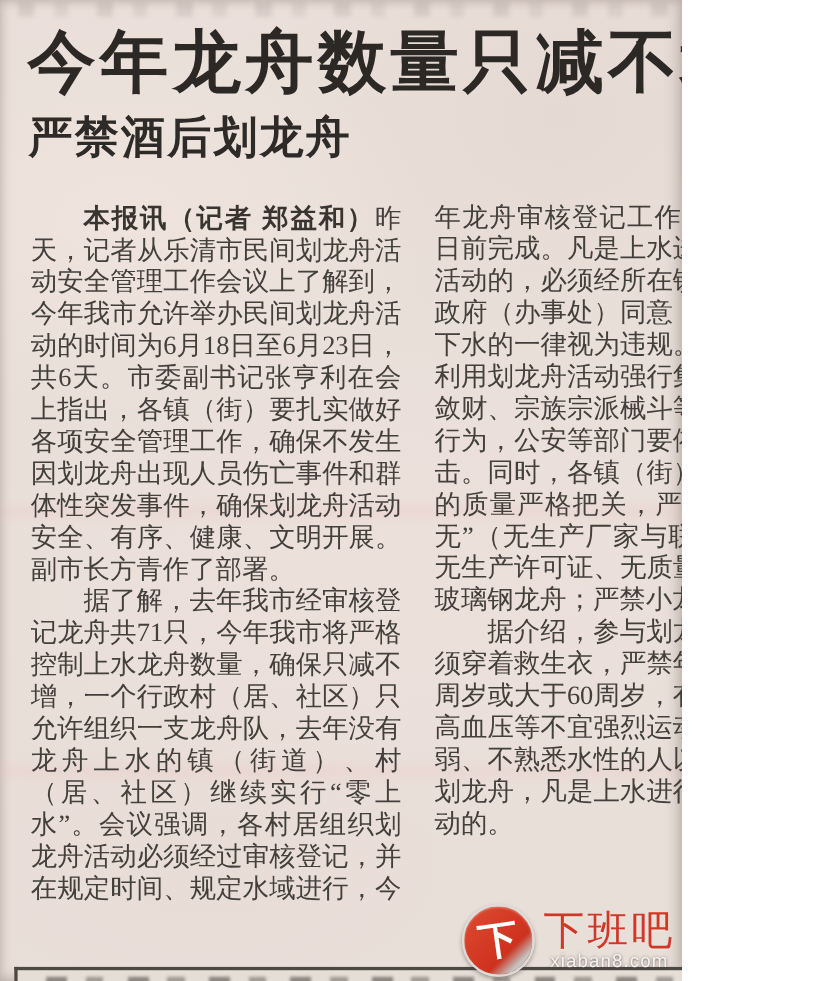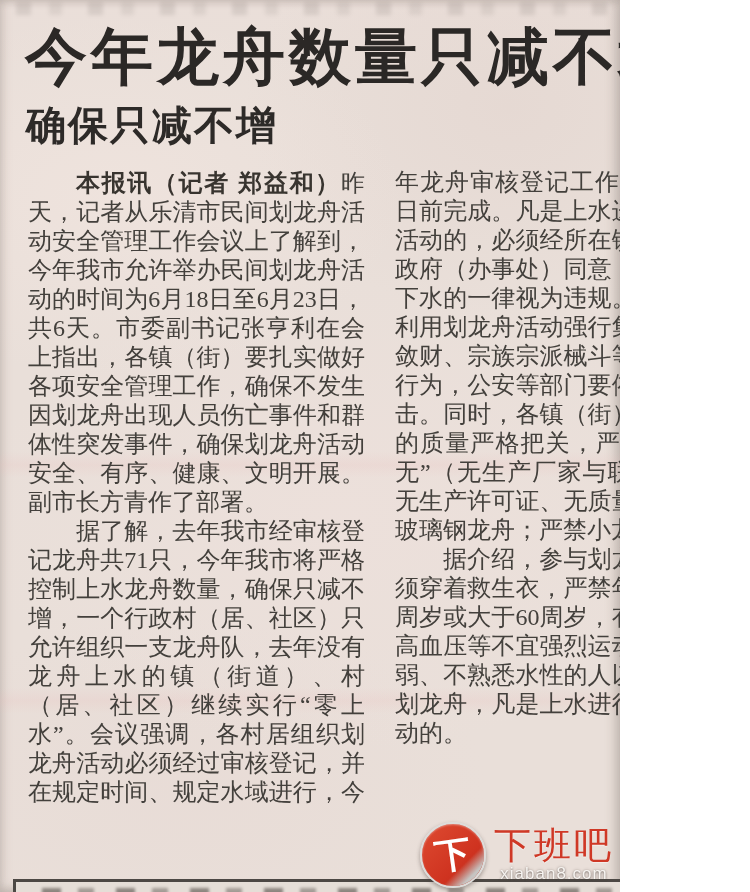--- a/index.html
+++ b/index.html
@@ -74,21 +74,21 @@
     font-weight: 700;
     font-size: 40px;
     line-height: 50px;
     letter-spacing: 2px;
     color: #2d2a28;
     white-space: nowrap;
   }
 
   .article-body {
     position: absolute;
-    top: 168px;
+    top: 184px;
     left: 28px;
     width: 704px;
     height: 640px;
     column-count: 2;
     column-gap: 30px;
     column-fill: auto;
     font-size: 24px;
     line-height: 29px;
     text-align: justify;
     color: #43403c;
@@ -196,21 +196,21 @@
 <body>
 
 <div class="page">
 
   <div class="ghost-top"></div>
   <div class="streak s1"></div>
   <div class="streak s2"></div>
 
   <h1 class="headline">今年龙舟数量只减不增</h1>
 
-  <h2 class="subheadline">确保只减不增</h2>
+  <h2 class="subheadline">严禁酒后划龙舟</h2>
 
   <div class="article-body">
     <p><span class="dateline">本报讯（记者 郑益和）</span><span>昨天，记者从乐清市民间划龙舟活动安全管理工作会议上了解到，今年我市允许举办民间划龙舟活动的时间为6月18日至6月23日，共6天。市委副书记张亨利在会上指出，各镇（街）要扎实做好各项安全管理工作，确保不发生因划龙舟出现人员伤亡事件和群体性突发事件，确保划龙舟活动安全、有序、健康、文明开展。副市长方青作了部署。</span></p>
     <p>据了解，去年我市经审核登记龙舟共71只，今年我市将严格控制上水龙舟数量，确保只减不增，一个行政村（居、社区）只允许组织一支龙舟队，去年没有龙舟上水的镇（街道）、村（居、社区）继续实行“零上水”。会议强调，各村居组织划龙舟活动必须经过审核登记，并在规定时间、规定水域进行，今年龙舟审核登记工作要在6月14日前完成。凡是上水进行划龙舟活动的，必须经所在镇（街道）政府（办事处）同意，未经许可下水的一律视为违规。另外，对利用划龙舟活动强行集资、摊派敛财、宗族宗派械斗等各种违法行为，公安等部门要依法严厉打击。同时，各镇（街）要对龙舟的质量严格把关，严禁使用“三无”（无生产厂家与联系方式、无生产许可证、无质量合格证）玻璃钢龙舟；严禁小龙舟上水。</p>
     <p>据介绍，参与划龙舟的划手须穿着救生衣，严禁年龄低于18周岁或大于60周岁，有心脏病、高血压等不宜强烈运动疾病或体弱、不熟悉水性的人以及新居民划龙舟，凡是上水进行划龙舟活动的。</p>
   </div>
 
   <div class="next-article-box">
     <div class="ghost-bottom"></div>
   </div>

